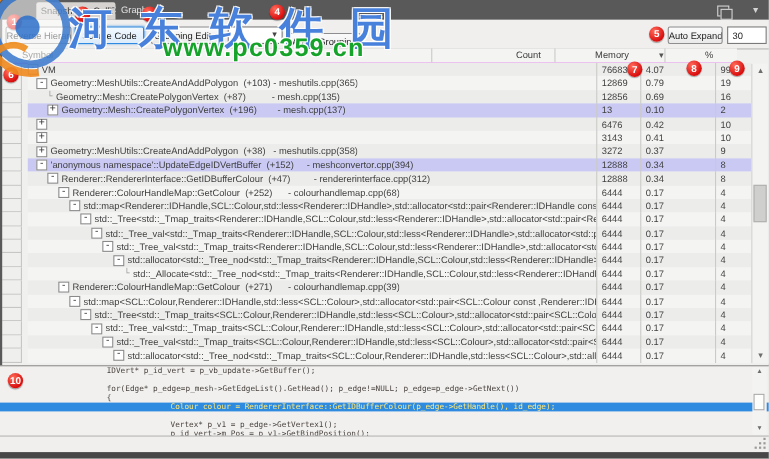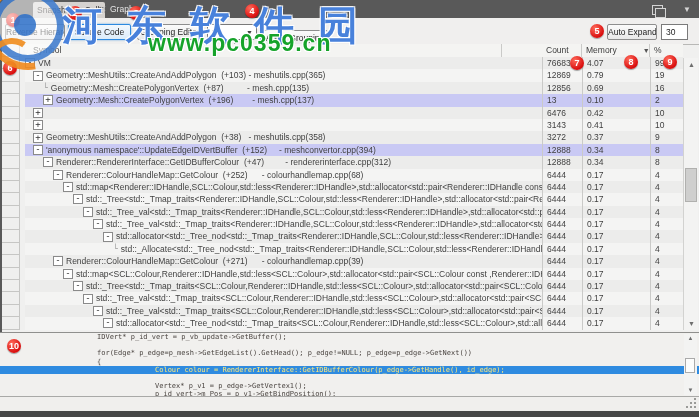--- a/index.html
+++ b/index.html
@@ -32,22 +32,22 @@
   .edit{position:absolute;top:6px;height:16px;background:#fff;border:1px solid #7a7a7a;
     font-size:8.5px;color:#222;line-height:15px;box-sizing:border-box;padding-left:4px;}
 
   
   .table{position:absolute;left:0;top:44px;width:699px;height:286px;background:#f0f0ef;
     border-top:1px solid #b8b8b6;}
   .left-edge{position:absolute;left:0;top:0;width:2px;height:332px;background:#595959;z-index:5;}
   .gutter{position:absolute;left:2px;top:44px;width:18px;height:286px;background:#f0f0ef;}
   .gutter .gcell{box-sizing:border-box;border-right:1px solid #c6c6c4;border-bottom:1px solid #c6c6c4;
     background:#efefee;}
-  .thead{position:absolute;left:25px;top:44px;width:658px;height:13px;display:flex;
-    background:#f4f4f2;border-bottom:1px solid #d946ef;font-size:8.5px;color:#3c3c3c;}
+  .thead{position:absolute;left:12px;top:44px;width:658px;height:13px;display:flex;
+    background:#f4f4f2;border-bottom:1px solid #d946ef;font-size:8.5px;color:#3c3c3c;gap:32px;}
   .thead .c{box-sizing:border-box;border-right:1px solid #cacac8;line-height:13px;padding-left:8px;}
   .thead .c.num{padding-left:4px;}
   .sort-caret{font-size:7px;color:#555;margin-left:26px;}
   .rows{position:absolute;left:25px;top:57px;width:658px;height:273px;overflow:hidden;}
   .trow{display:flex;height:12.4px;font-size:8.5px;color:#3f3f3f;white-space:pre;}
   .trow.odd{background:#ececeb;} .trow.even{background:#f4f4f3;}
   .trow.hl{background:#c9c9f4;}
   .cell-sym{flex:1 1 auto;min-width:0;overflow:hidden;line-height:12.4px;display:flex;align-items:center;}
   .cell-n{box-sizing:border-box;border-left:1px solid #cacac8;line-height:12.4px;padding-left:4px;
     flex:0 0 auto;overflow:hidden;}
@@ -129,21 +129,21 @@
   <div class="toolbar">
     <div class="btn" style="left:5px;width:60px;">Reverse Hierarchy</div>
     <div class="btn focused" style="left:68px;width:63px;">Source Code</div>
     <div class="btn" style="left:137px;width:66px;">Grouping Editor</div>
     <div class="combo" style="left:207px;width:50px;">
       <span>no grouping</span>
       <span class="caret">▼</span>
     </div>
     <div class="btn" style="left:262px;width:66px;margin-top:6px;">Apply Grouping</div>
     <div class="btn" style="left:607px;width:50px;">Auto Expand</div>
-    <div class="edit" style="left:661px;width:27px;">30</div>
+    <div class="edit" style="left:661px;width:36px;">30</div>
   </div>
 
   <div class="table">
     
   </div>
   <div class="gutter" id="gutter">
       <div class="gcell" style="height: 13px;"></div>
       <div class="gcell" style="height: 12.4px;"></div>
       <div class="gcell" style="height: 12.4px;"></div>
       <div class="gcell" style="height: 12.4px;"></div>

